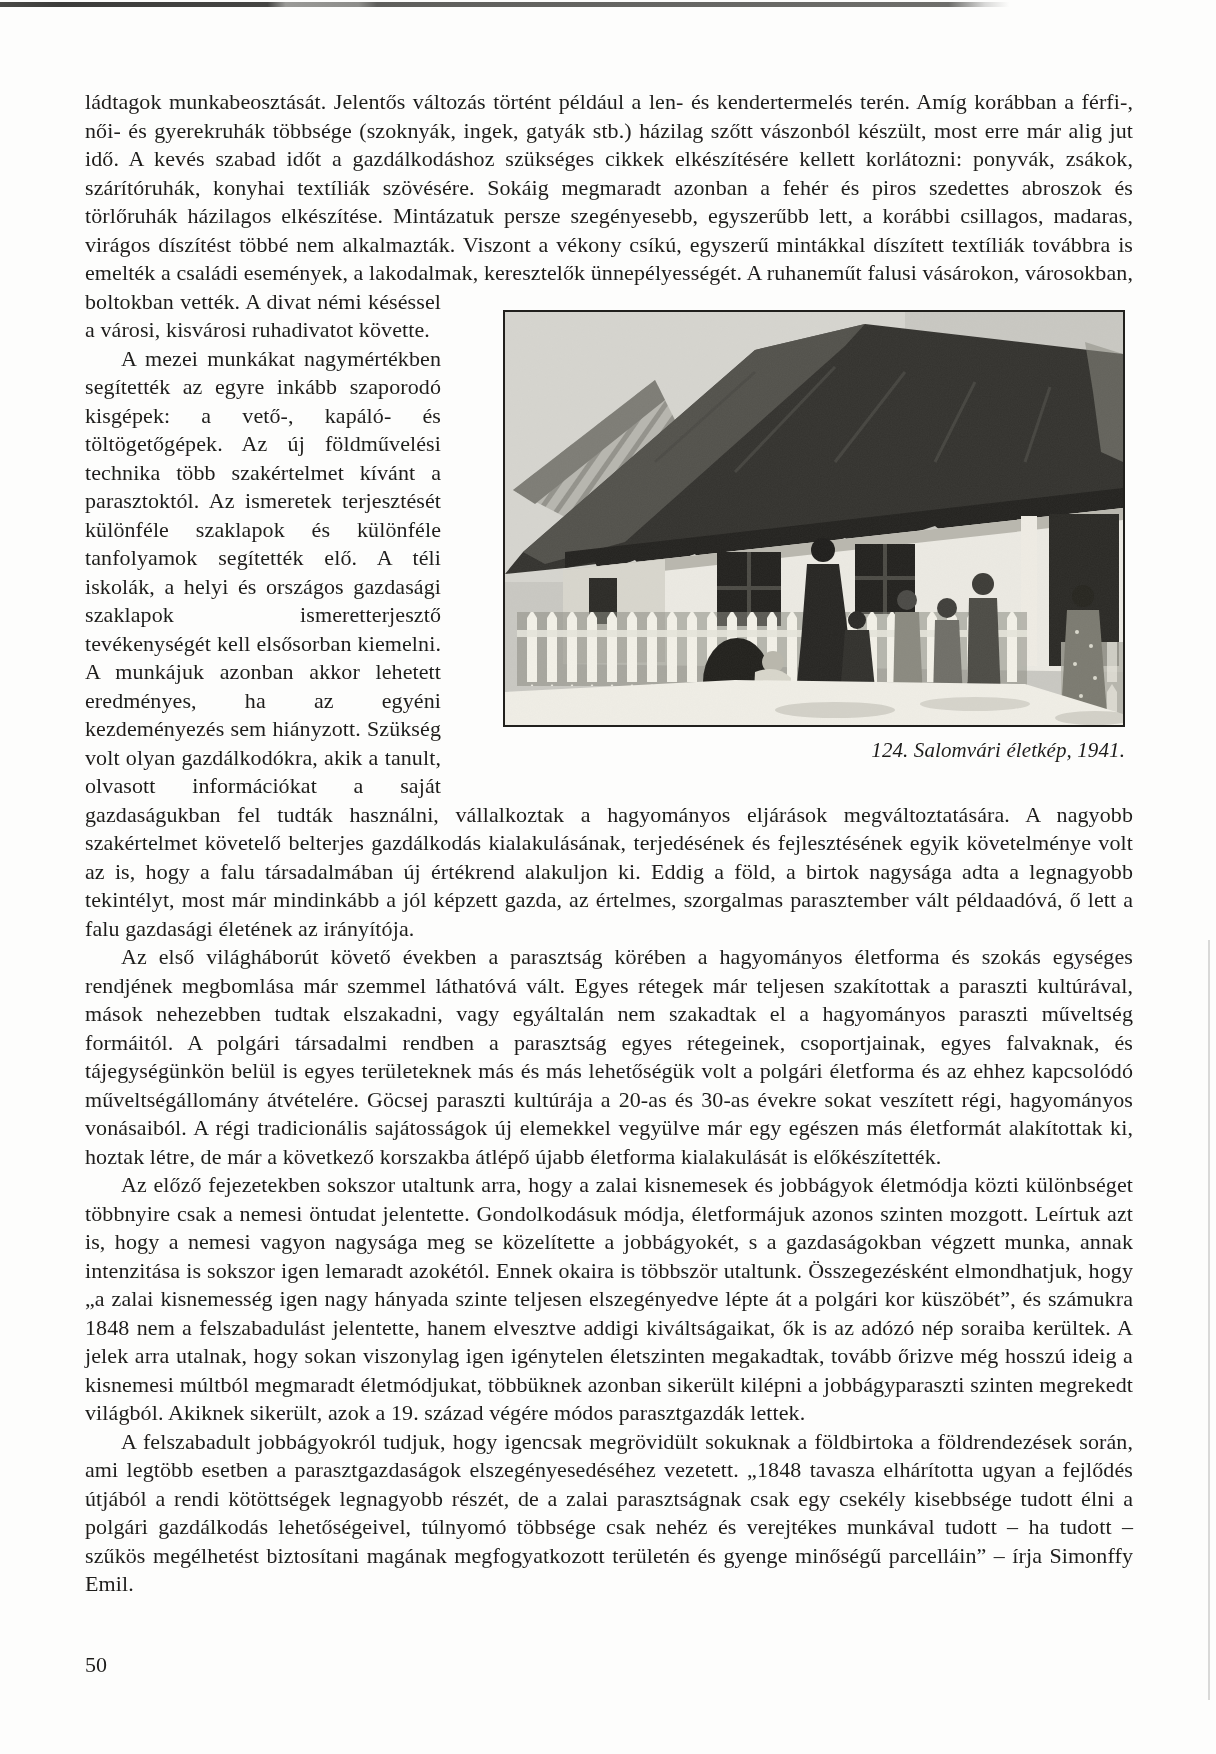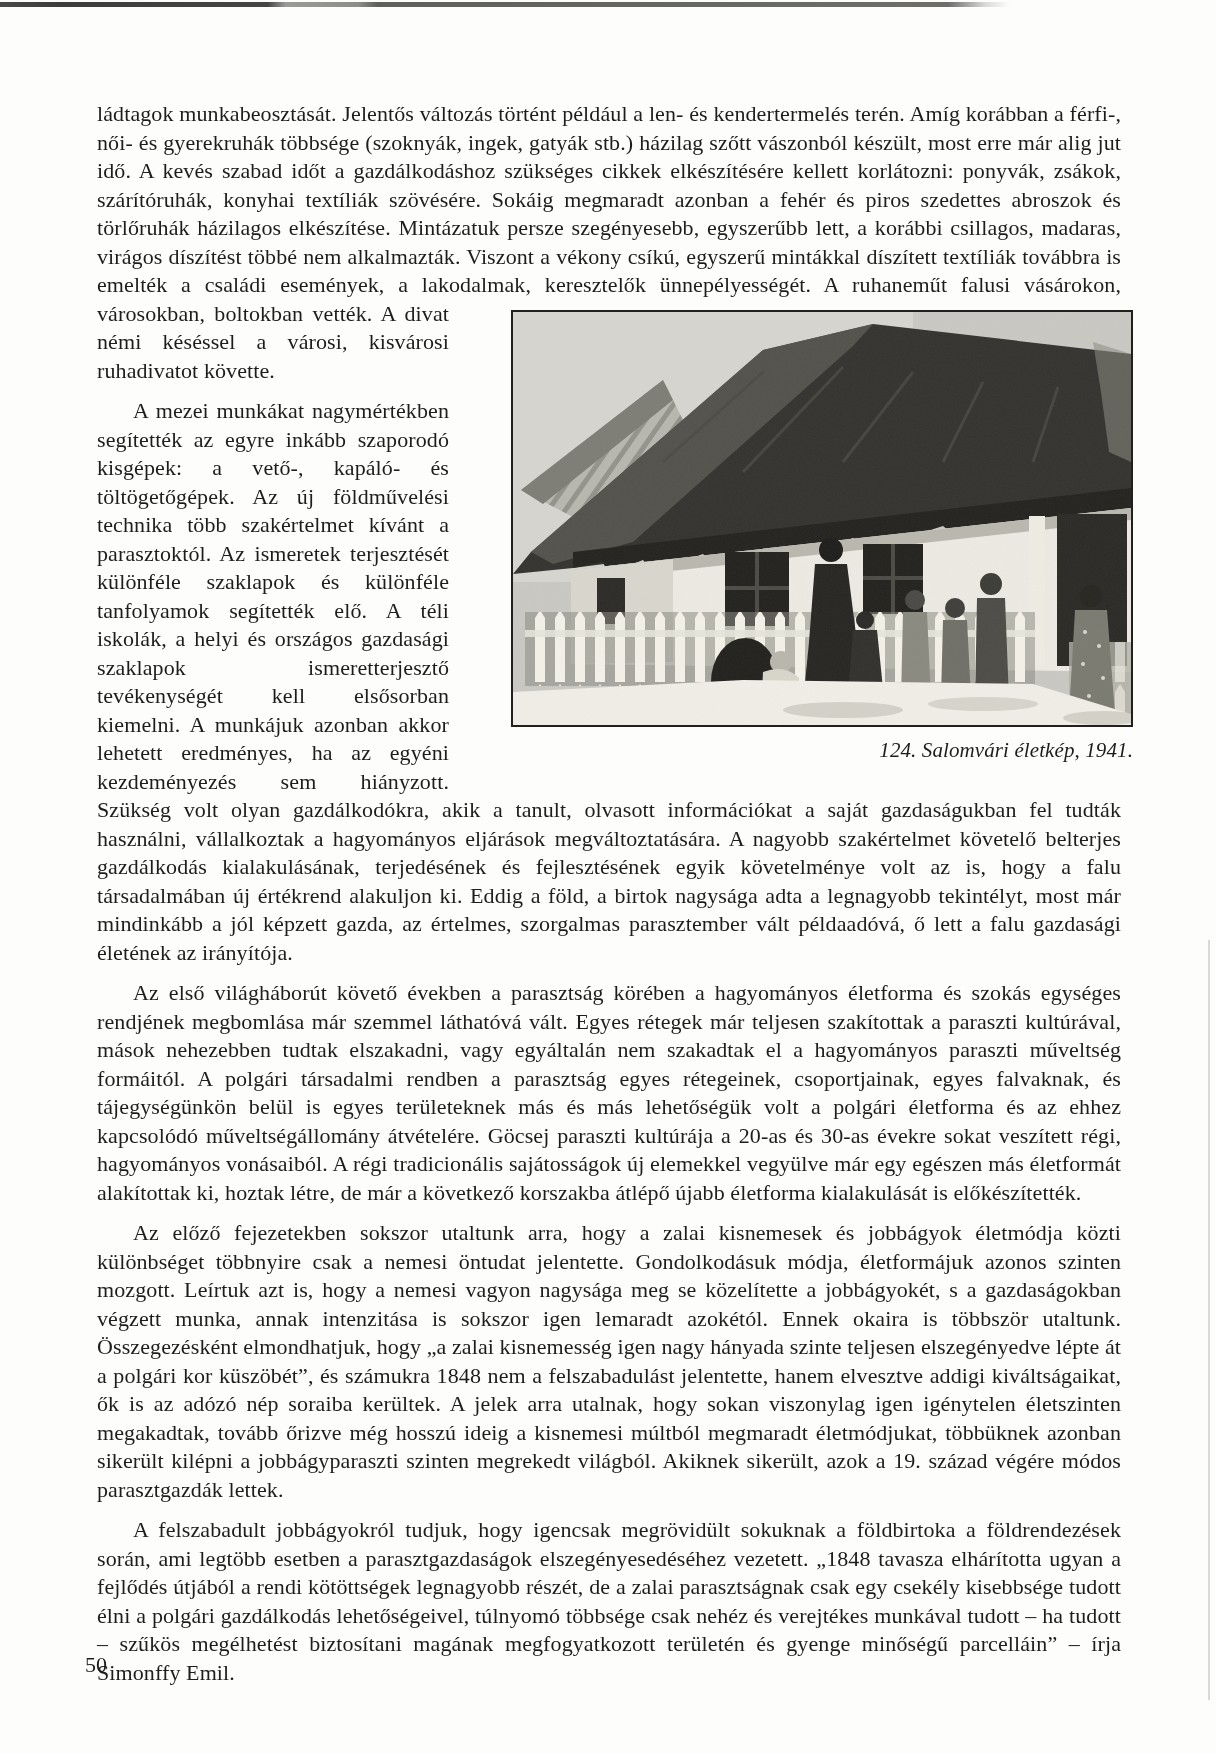--- a/index.html
+++ b/index.html
@@ -23,26 +23,26 @@
   .scan-edge{
     position:absolute;right:6px;top:940px;width:2px;height:760px;
     background:rgba(150,150,148,0.35);
   }
   .content{
     position:absolute;left:85px;top:88px;width:1048px;
     font-size:22px;line-height:28.5px;
     text-align:justify;
     letter-spacing:0.1px;
   }
-  .content p{margin:12px;padding:0;}
+  .content p{margin:0;padding:0;}
   .content p.ind{text-indent:36px;}
   .float-spacer{float:right;width:0;height:222px;}
   figure.photo-fig{
     float:right;clear:right;
-    width:622px;margin:0 0 26px 62px;padding:0;
+    width:622px;margin:0 8px 26px 62px;padding:0;
   }
   .photo-frame{
     width:618px;height:413px;
     border:2px solid #21201d;
     background:#c9c8c2;
     box-sizing:content-box;
   }
   .photo-frame svg{display:block;width:618px;height:413px;}
   figcaption{
     margin-top:10px;

